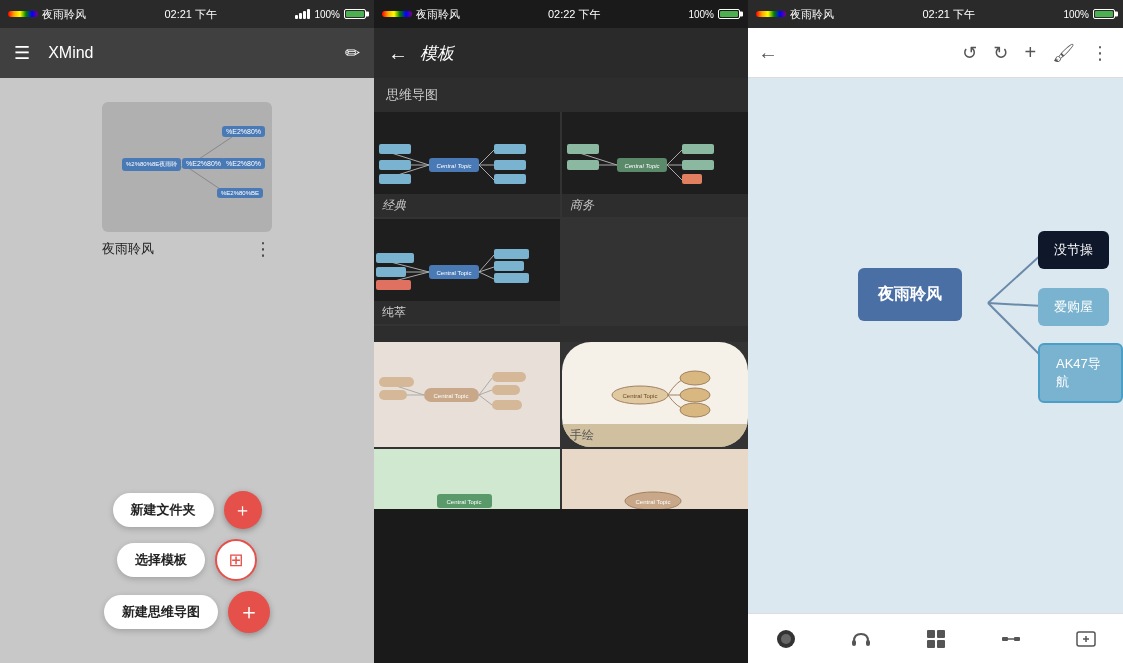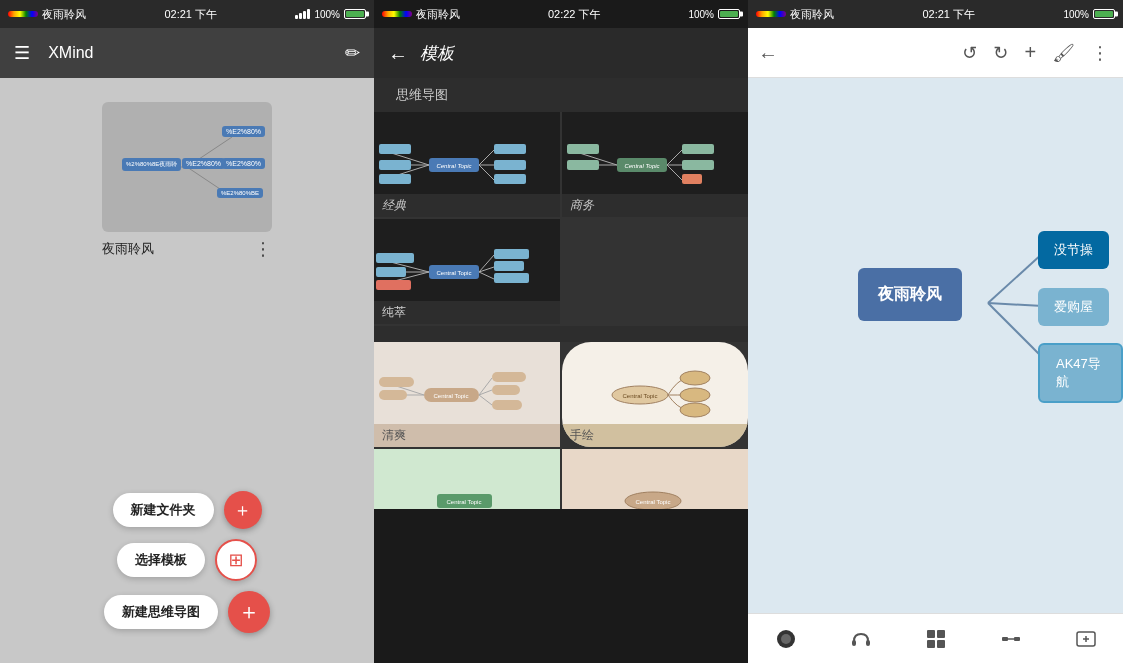--- a/index.html
+++ b/index.html
@@ -177,21 +177,21 @@
       display: flex;
       align-items: center;
       padding: 0 14px;
       gap: 12px;
     }
     .back-icon { color: white; font-size: 20px; cursor: pointer; }
     .panel2-title { color: white; font-size: 17px; font-weight: 500; font-style: italic; }
 
     .section-header {
       background: #2d2d2d;
-      padding: 8px 22px;
+      padding: 8px 12px;
       color: #ccc;
       font-size: 13px;
     }
 
     .template-grid {
       display: grid;
       grid-template-columns: 1fr 1fr;
       gap: 2px;
       background: #333;
       overflow-y: auto;
@@ -520,21 +520,20 @@
             <line x1="105" y1="35" x2="118" y2="30" stroke="#aaa" stroke-width="1"></line>
             <rect x="118" y="25" width="28" height="10" rx="5" fill="#d4b898"></rect>
             <line x1="105" y1="35" x2="118" y2="45" stroke="#aaa" stroke-width="1"></line>
             <rect x="118" y="40" width="30" height="10" rx="5" fill="#d4b898"></rect>
             <line x1="50" y1="35" x2="10" y2="22" stroke="#aaa" stroke-width="1"></line>
             <rect x="5" y="17" width="35" height="10" rx="5" fill="#d4b898"></rect>
             <line x1="50" y1="35" x2="10" y2="35" stroke="#aaa" stroke-width="1"></line>
             <rect x="5" y="30" width="28" height="10" rx="5" fill="#d4b898"></rect>
           </svg>
         </div>
-        <div class="template-label" style="background:rgba(200,180,160,0.8);color:#555;">清爽</div>
       </div>
 
       <div class="template-cell" style="background:#f5f0e8;border-radius:29px;">
         <div class="preview-box">
           <svg width="160" height="70" viewBox="0 0 160 70">
             <ellipse cx="78" cy="35" rx="28" ry="9" fill="#e0c8a0" stroke="#a08060" stroke-width="1"></ellipse>
             <text x="78" y="38" text-anchor="middle" font-size="6" fill="#6a4a20">Central Topic</text>
             <path d="M106,35 Q115,20 125,18" stroke="#a08060" stroke-width="1" fill="none"></path>
             <ellipse cx="133" cy="18" rx="15" ry="7" fill="#d8b880" stroke="#a08060" stroke-width="1"></ellipse>
             <path d="M106,35 Q115,35 125,35" stroke="#a08060" stroke-width="1" fill="none"></path>
@@ -598,21 +597,21 @@
   <div class="canvas-area">
     <svg class="canvas-svg">
 
       <line x1="240" y1="225" x2="295" y2="175" stroke="#6a8aaa" stroke-width="2"></line>
       <line x1="240" y1="225" x2="295" y2="228" stroke="#6a8aaa" stroke-width="2"></line>
       <line x1="240" y1="225" x2="295" y2="280" stroke="#6a8aaa" stroke-width="2"></line>
     </svg>
 
     <div style="position:absolute;left:110px;top:190px;background:#4a6fa5;color:white;font-size:16px;font-weight:600;padding:16px 20px;border-radius:6px;white-space:nowrap;">夜雨聆风</div>
 
-    <div style="position:absolute;left:290px;top:153px;background:#0369a1;color:white;font-size:13px;padding:10px 16px;border-radius:6px;">没节操</div>
+    <div style="position:absolute;left:290px;top:153px;background:#0f172a;color:white;font-size:13px;padding:10px 16px;border-radius:6px;">没节操</div>
     <div style="position:absolute;left:290px;top:210px;background:#7ab3d0;color:white;font-size:13px;padding:10px 16px;border-radius:6px;">爱购屋</div>
     <div style="position:absolute;left:290px;top:265px;background:#7ab3d0;color:white;font-size:13px;padding:10px 16px;border-radius:6px;border:2px solid #4a9fc8;">AK47导航</div>
   </div>
 
   <div class="bottom-toolbar">
     <div class="bt-icon">
       <svg width="22" height="22" viewBox="0 0 22 22">
         <circle cx="11" cy="11" r="9" fill="#333" stroke="none"></circle>
         <circle cx="11" cy="11" r="5" fill="#666" stroke="none"></circle>
       </svg>

